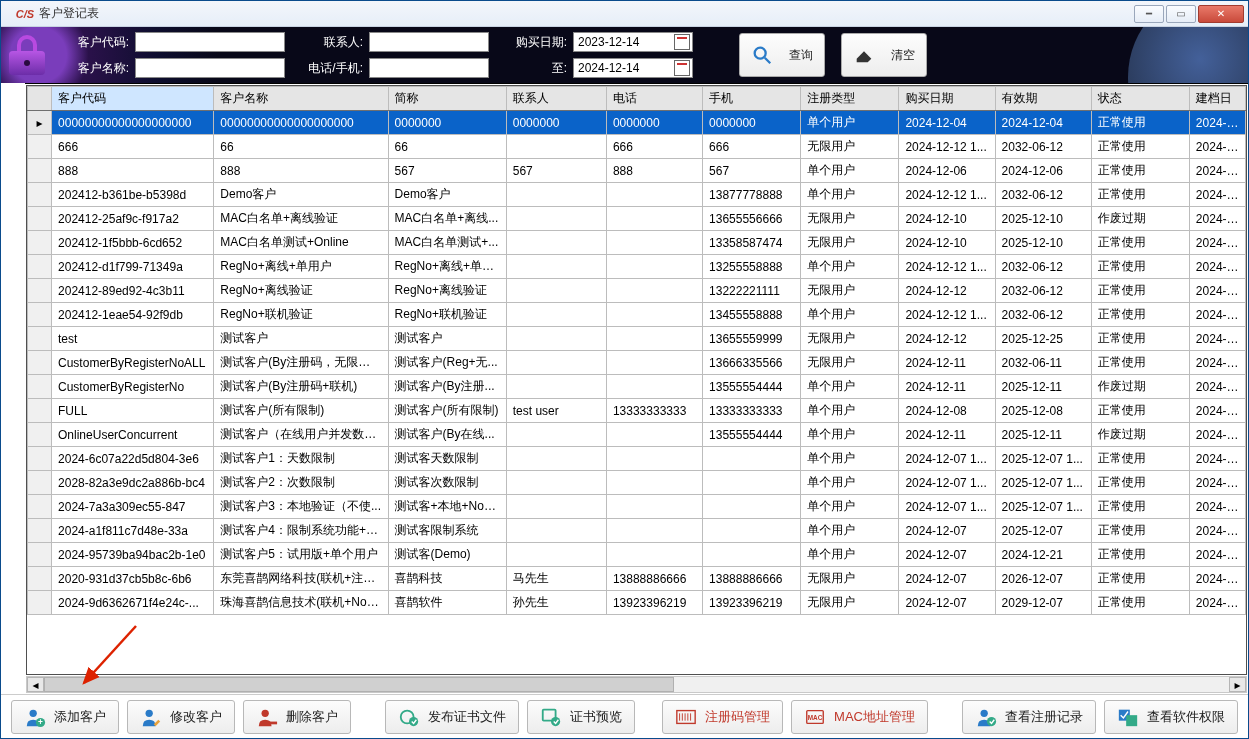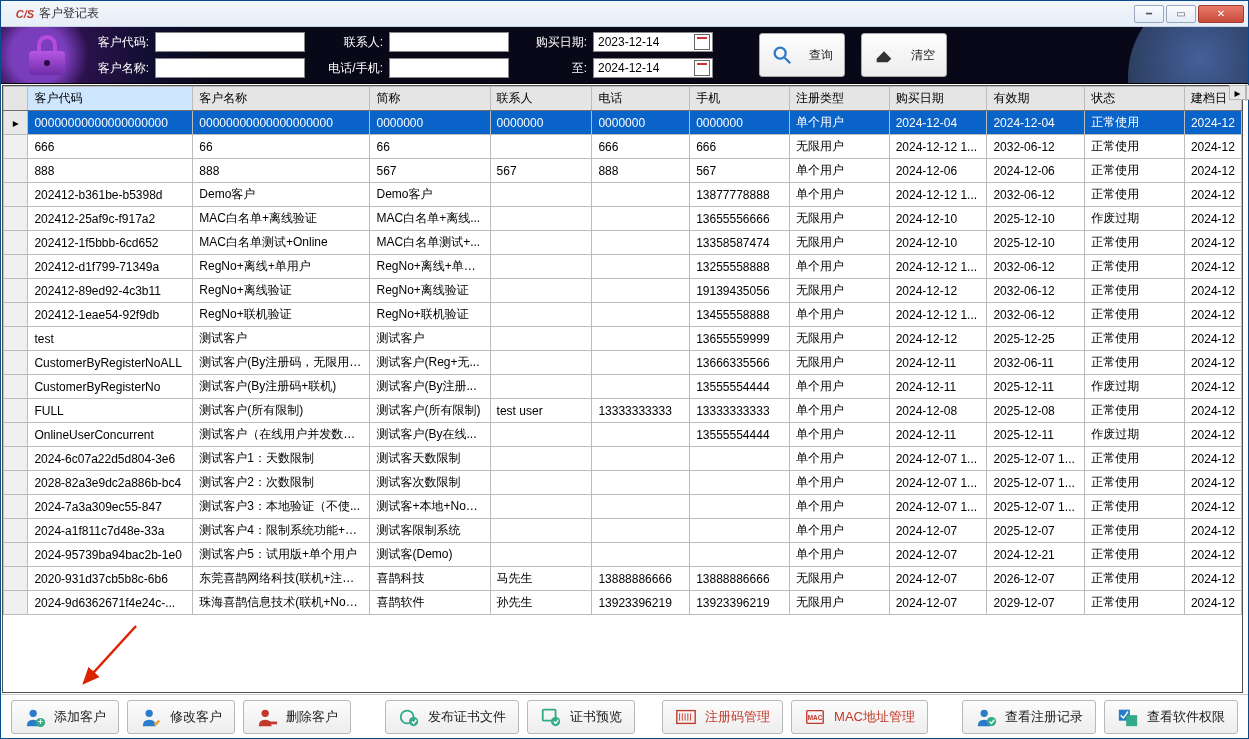--- a/index.html
+++ b/index.html
@@ -45,21 +45,21 @@
   .win-btn.close {
     background: linear-gradient(#e97a6a,#c94a3b);
     border-color: #a13b2f; color: white;
     width: 46px;
   }
 
   .search-panel {
     height: 56px;
     background: radial-gradient(circle at 3% 50%, #7a3dbb 0 28px, #2a114a 50px, #0e0e2e 120px, #080818 180px), #080818;
     display: flex; align-items: center;
-    padding-left: 28px;
+    padding-left: 8px;
     color: white;
     position: relative;
     overflow: hidden;
   }
   .search-panel::after {
     content: '';
     position: absolute;
     right: -60px; top: -40px;
     width: 180px; height: 180px;
     background: radial-gradient(circle at 40% 40%, #4a6aa8 0%, #2a3a58 60%, transparent 70%);
@@ -103,22 +103,23 @@
     width:86px; height:44px; margin-left:16px;
     background: linear-gradient(#fdfdfd,#ededed);
     border:1px solid #aaa; border-radius:3px;
     display:flex; align-items:center; justify-content:center; gap:16px;
     color:#1a1a1a;
     z-index:2;
   }
   .big-btn svg { width:22px; height:22px; }
 
   .grid-wrap {
-    flex:1; background:#fff; display:flex; flex-direction:row;
+    flex:1; background:#fff; display:flex; flex-direction:column;
     border-top:1px solid #000;
+    margin-left:24px;
   }
   .grid {
     flex:1; border:1px solid #4f4f4f; margin:1px; display:flex; flex-direction:column;
     overflow:hidden;
   }
   table { border-collapse:collapse; width:100%; table-layout:fixed; }
   th, td {
     border:1px solid #bcbcbc;
     padding:3px 6px;
     text-align:left;
@@ -367,21 +368,21 @@
                 <td>正常使用</td>
                 <td>2024-12</td>
               </tr>
               <tr>
                 <td class="rowhead"></td>
                 <td>202412-89ed92-4c3b11</td>
                 <td>RegNo+离线验证</td>
                 <td>RegNo+离线验证</td>
                 <td></td>
                 <td></td>
-                <td>19139435056</td>
+                <td>13222221111</td>
                 <td>无限用户</td>
                 <td>2024-12-12</td>
                 <td>2032-06-12</td>
                 <td>正常使用</td>
                 <td>2024-12</td>
               </tr>
               <tr>
                 <td class="rowhead"></td>
                 <td>202412-1eae54-92f9db</td>
                 <td>RegNo+联机验证</td>

